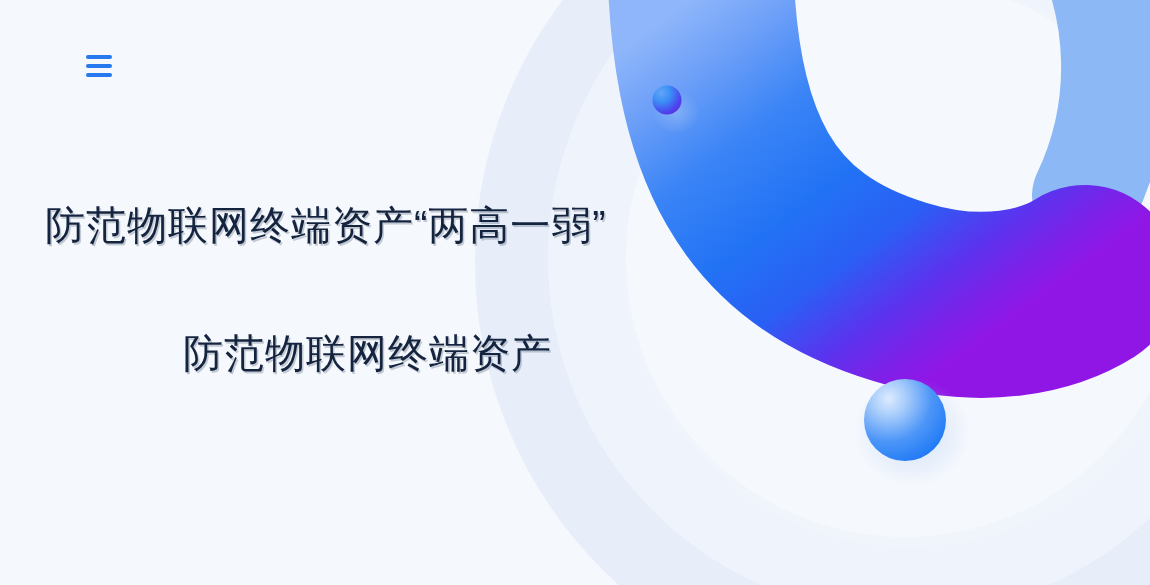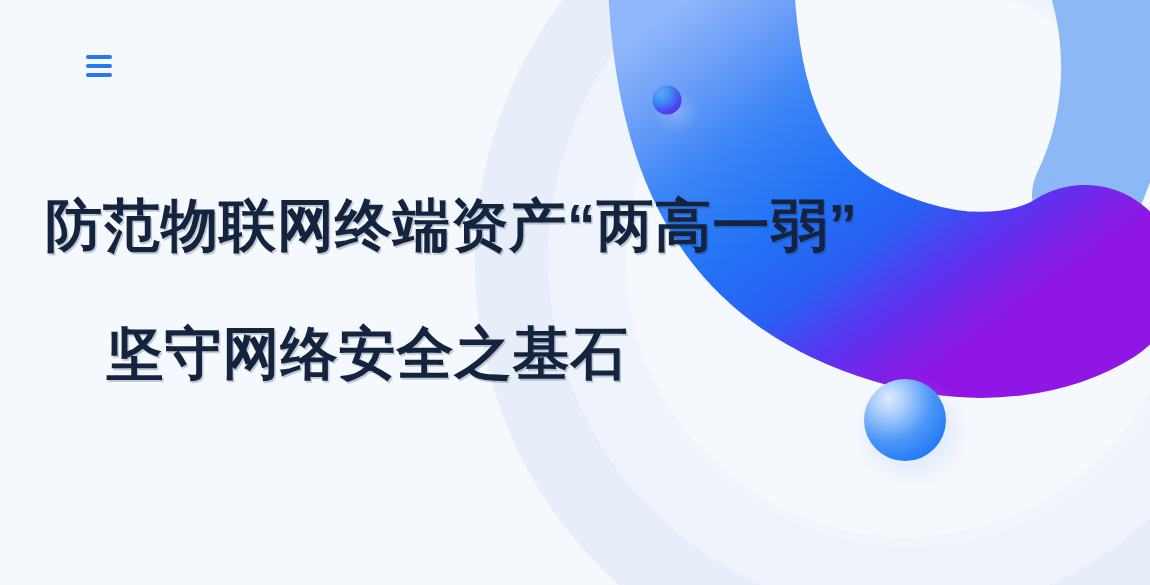--- a/index.html
+++ b/index.html
@@ -63,22 +63,22 @@
   #title-block {
     position: absolute;
     left: 0;
     top: 186px;
     width: 900px;
     z-index: 5;
   }
 
   .title-line {
     color: #14243f;
-    font-weight: 700;
-    font-size: 57px;
+    font-weight: 400;
+    font-size: 40px;
     line-height: 78px;
     letter-spacing: 1px;
     white-space: nowrap;
     text-shadow: 1.5px 1.5px 0 rgba(20,36,63,0.22);
   }
 
   .title-line.l1 {
     padding-left: 45px;
     text-align: left;
   }
@@ -176,16 +176,16 @@
   </svg>
 
   <button id="menu-btn" aria-label="menu">
     <span class="bar b1"></span>
     <span class="bar b2"></span>
     <span class="bar b3"></span>
   </button>
 
   <div id="title-block">
     <div class="title-line l1">防范物联网终端资产“两高一弱”</div>
-    <div class="title-line l2">坚守网络安全之基石</div>
+    <div class="title-line l2">防范物联网终端资产</div>
   </div>
 
 </div>
 
 </body></html>

